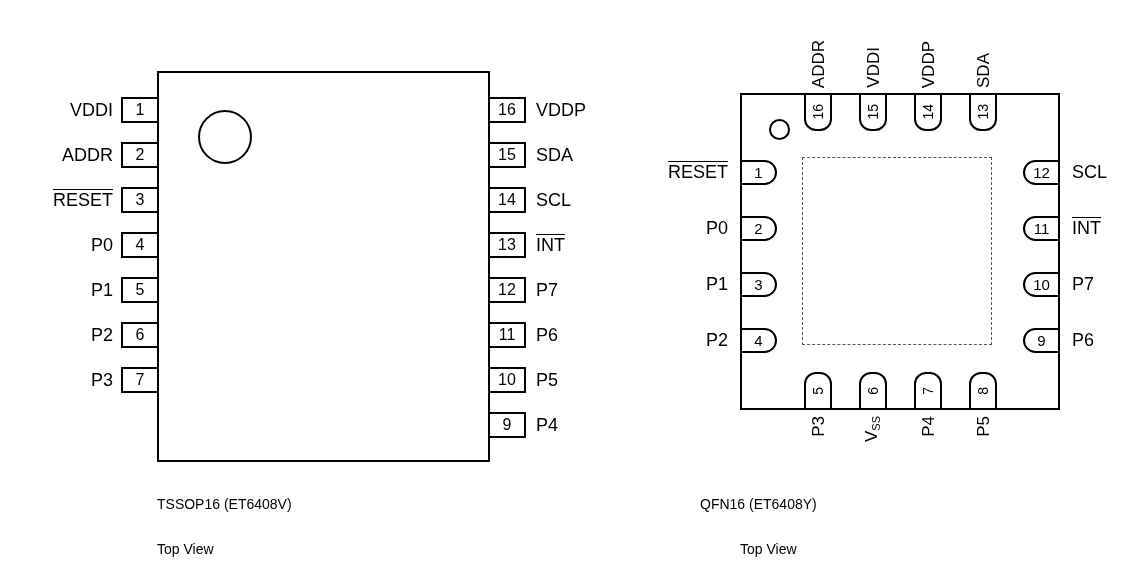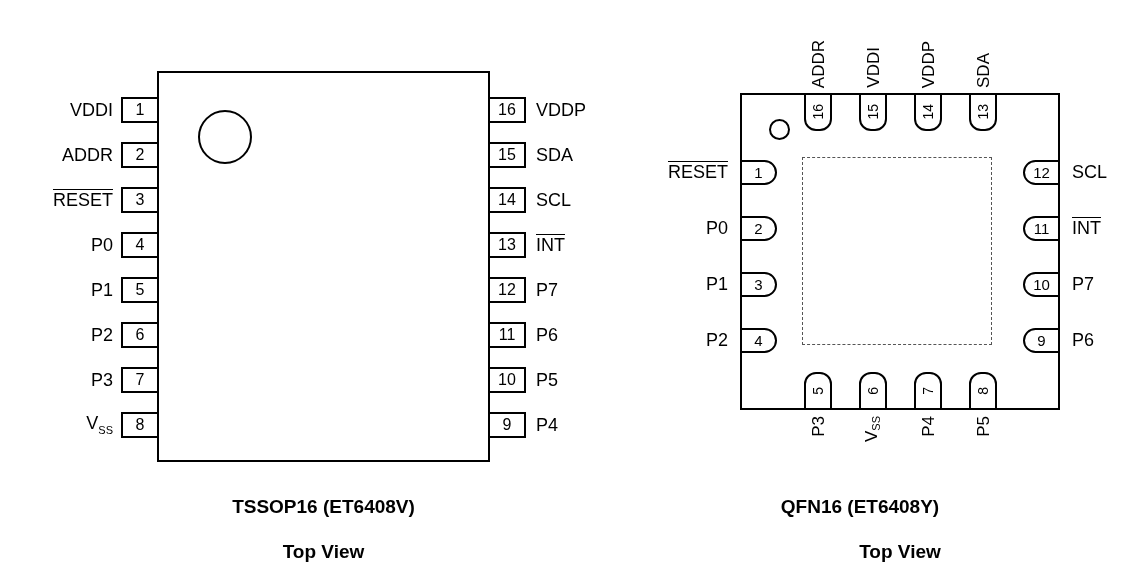--- a/index.html
+++ b/index.html
@@ -18,21 +18,21 @@
   .pin-col.rgt { left:488px; top:97px; }
   .trow { display:flex; align-items:center; height:26px; }
   .plabel { font-size:18px; white-space:nowrap; line-height:1; }
   .lft .plabel { width:105px; text-align:right; margin-right:8px; }
   .rgt .plabel { margin-left:10px; text-align:left; }
   .pbox { width:38px; height:26px; border:2px solid #000; background:#fff; flex:0 0 auto;
           display:flex; align-items:center; justify-content:center; font-size:16px; }
   .ovl { text-decoration:overline; }
   sub.ss { font-size:11px; line-height:1; }
 
-  .cap { position:absolute; text-align:center; font-size:19px;font-weight:bold; }
+  .cap { position:absolute; font-size:14px; }
 
   
   .qfn-body { position:absolute; left:740px; top:93px; width:320px; height:317px;
               border:2px solid #000; background:#fff; }
   .qfn-dot { position:absolute; left:27px; top:24px; width:21px; height:21px;
              border:2px solid #000; border-radius:50%; background:#fff; }
   .qfn-epad { position:absolute; left:60px; top:62px; width:190px; height:188px;
               border:1px dashed #555; }
 
   .qpad { position:absolute; border:2px solid #000; background:#fff;
@@ -86,24 +86,20 @@
         <span class="pbox">5</span>
       </div>
       <div class="trow">
         <span class="plabel">P2</span>
         <span class="pbox">6</span>
       </div>
       <div class="trow">
         <span class="plabel">P3</span>
         <span class="pbox">7</span>
       </div>
-      <div class="trow">
-        <span class="plabel"><span>V</span><sub class="ss">SS</sub></span>
-        <span class="pbox">8</span>
-      </div>
     </div>
 
     <div class="pin-col rgt">
       <div class="trow">
         <span class="pbox">16</span>
         <span class="plabel">VDDP</span>
       </div>
       <div class="trow">
         <span class="pbox">15</span>
         <span class="plabel">SDA</span>

